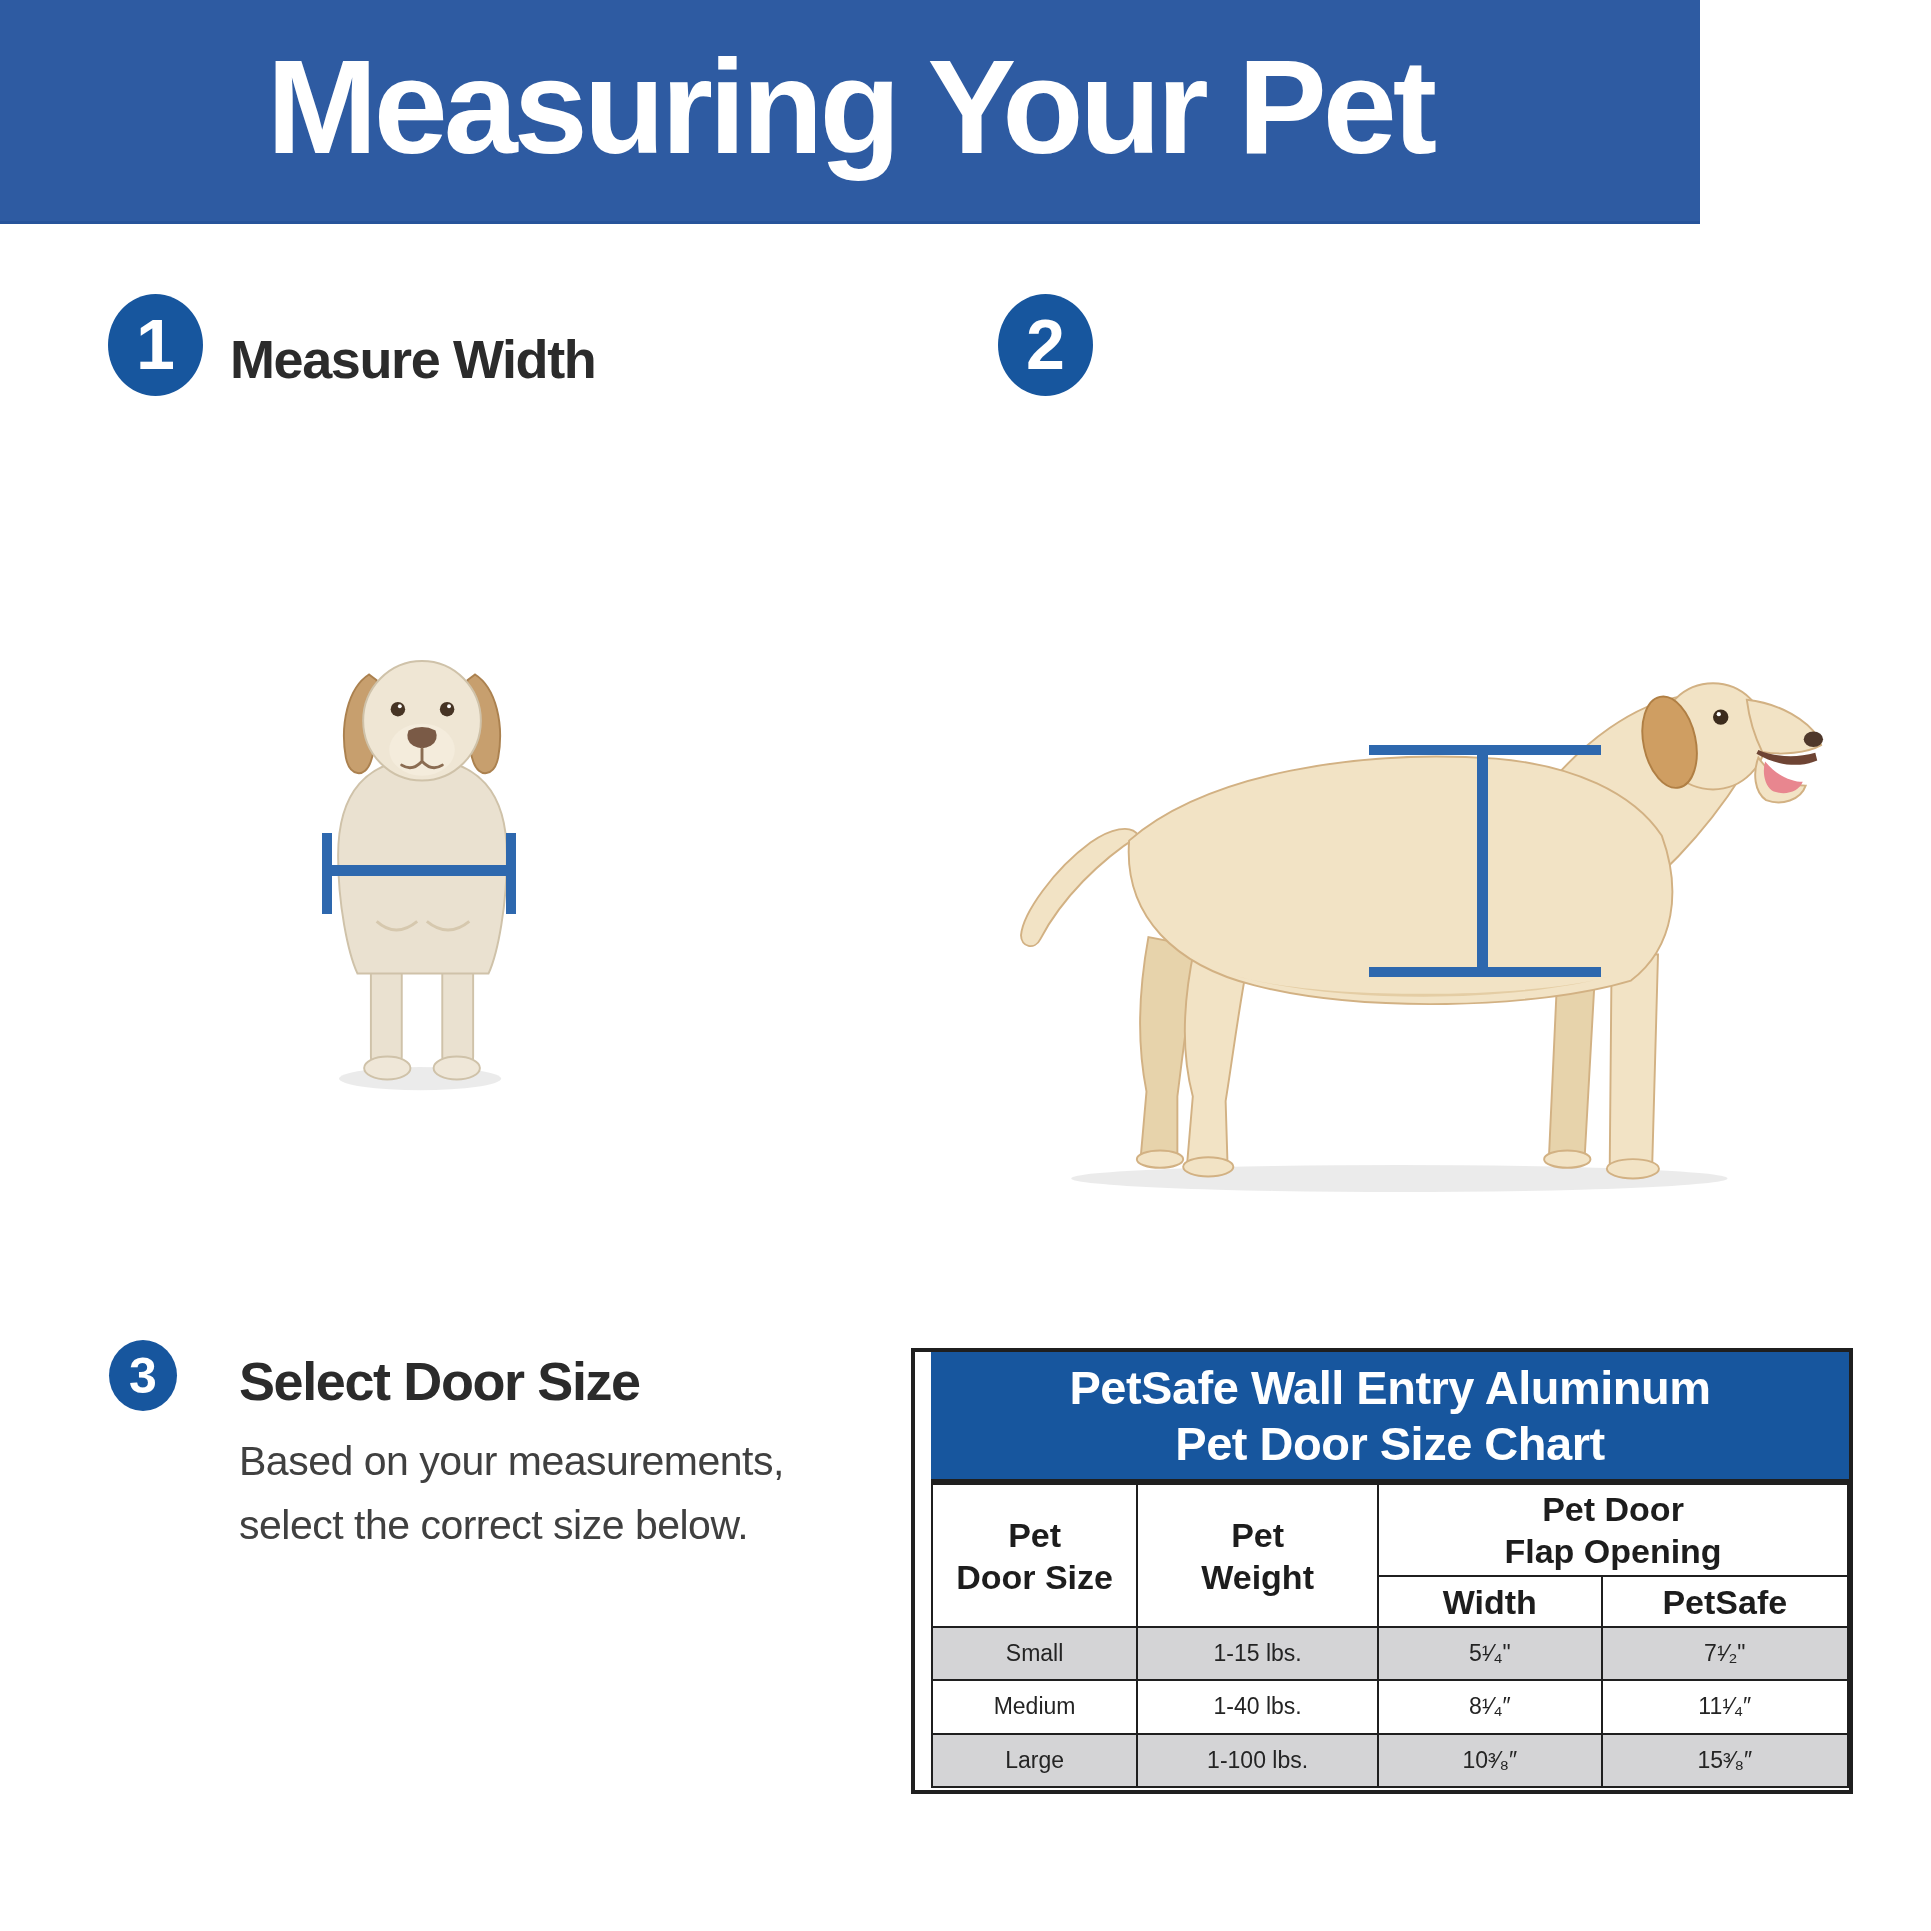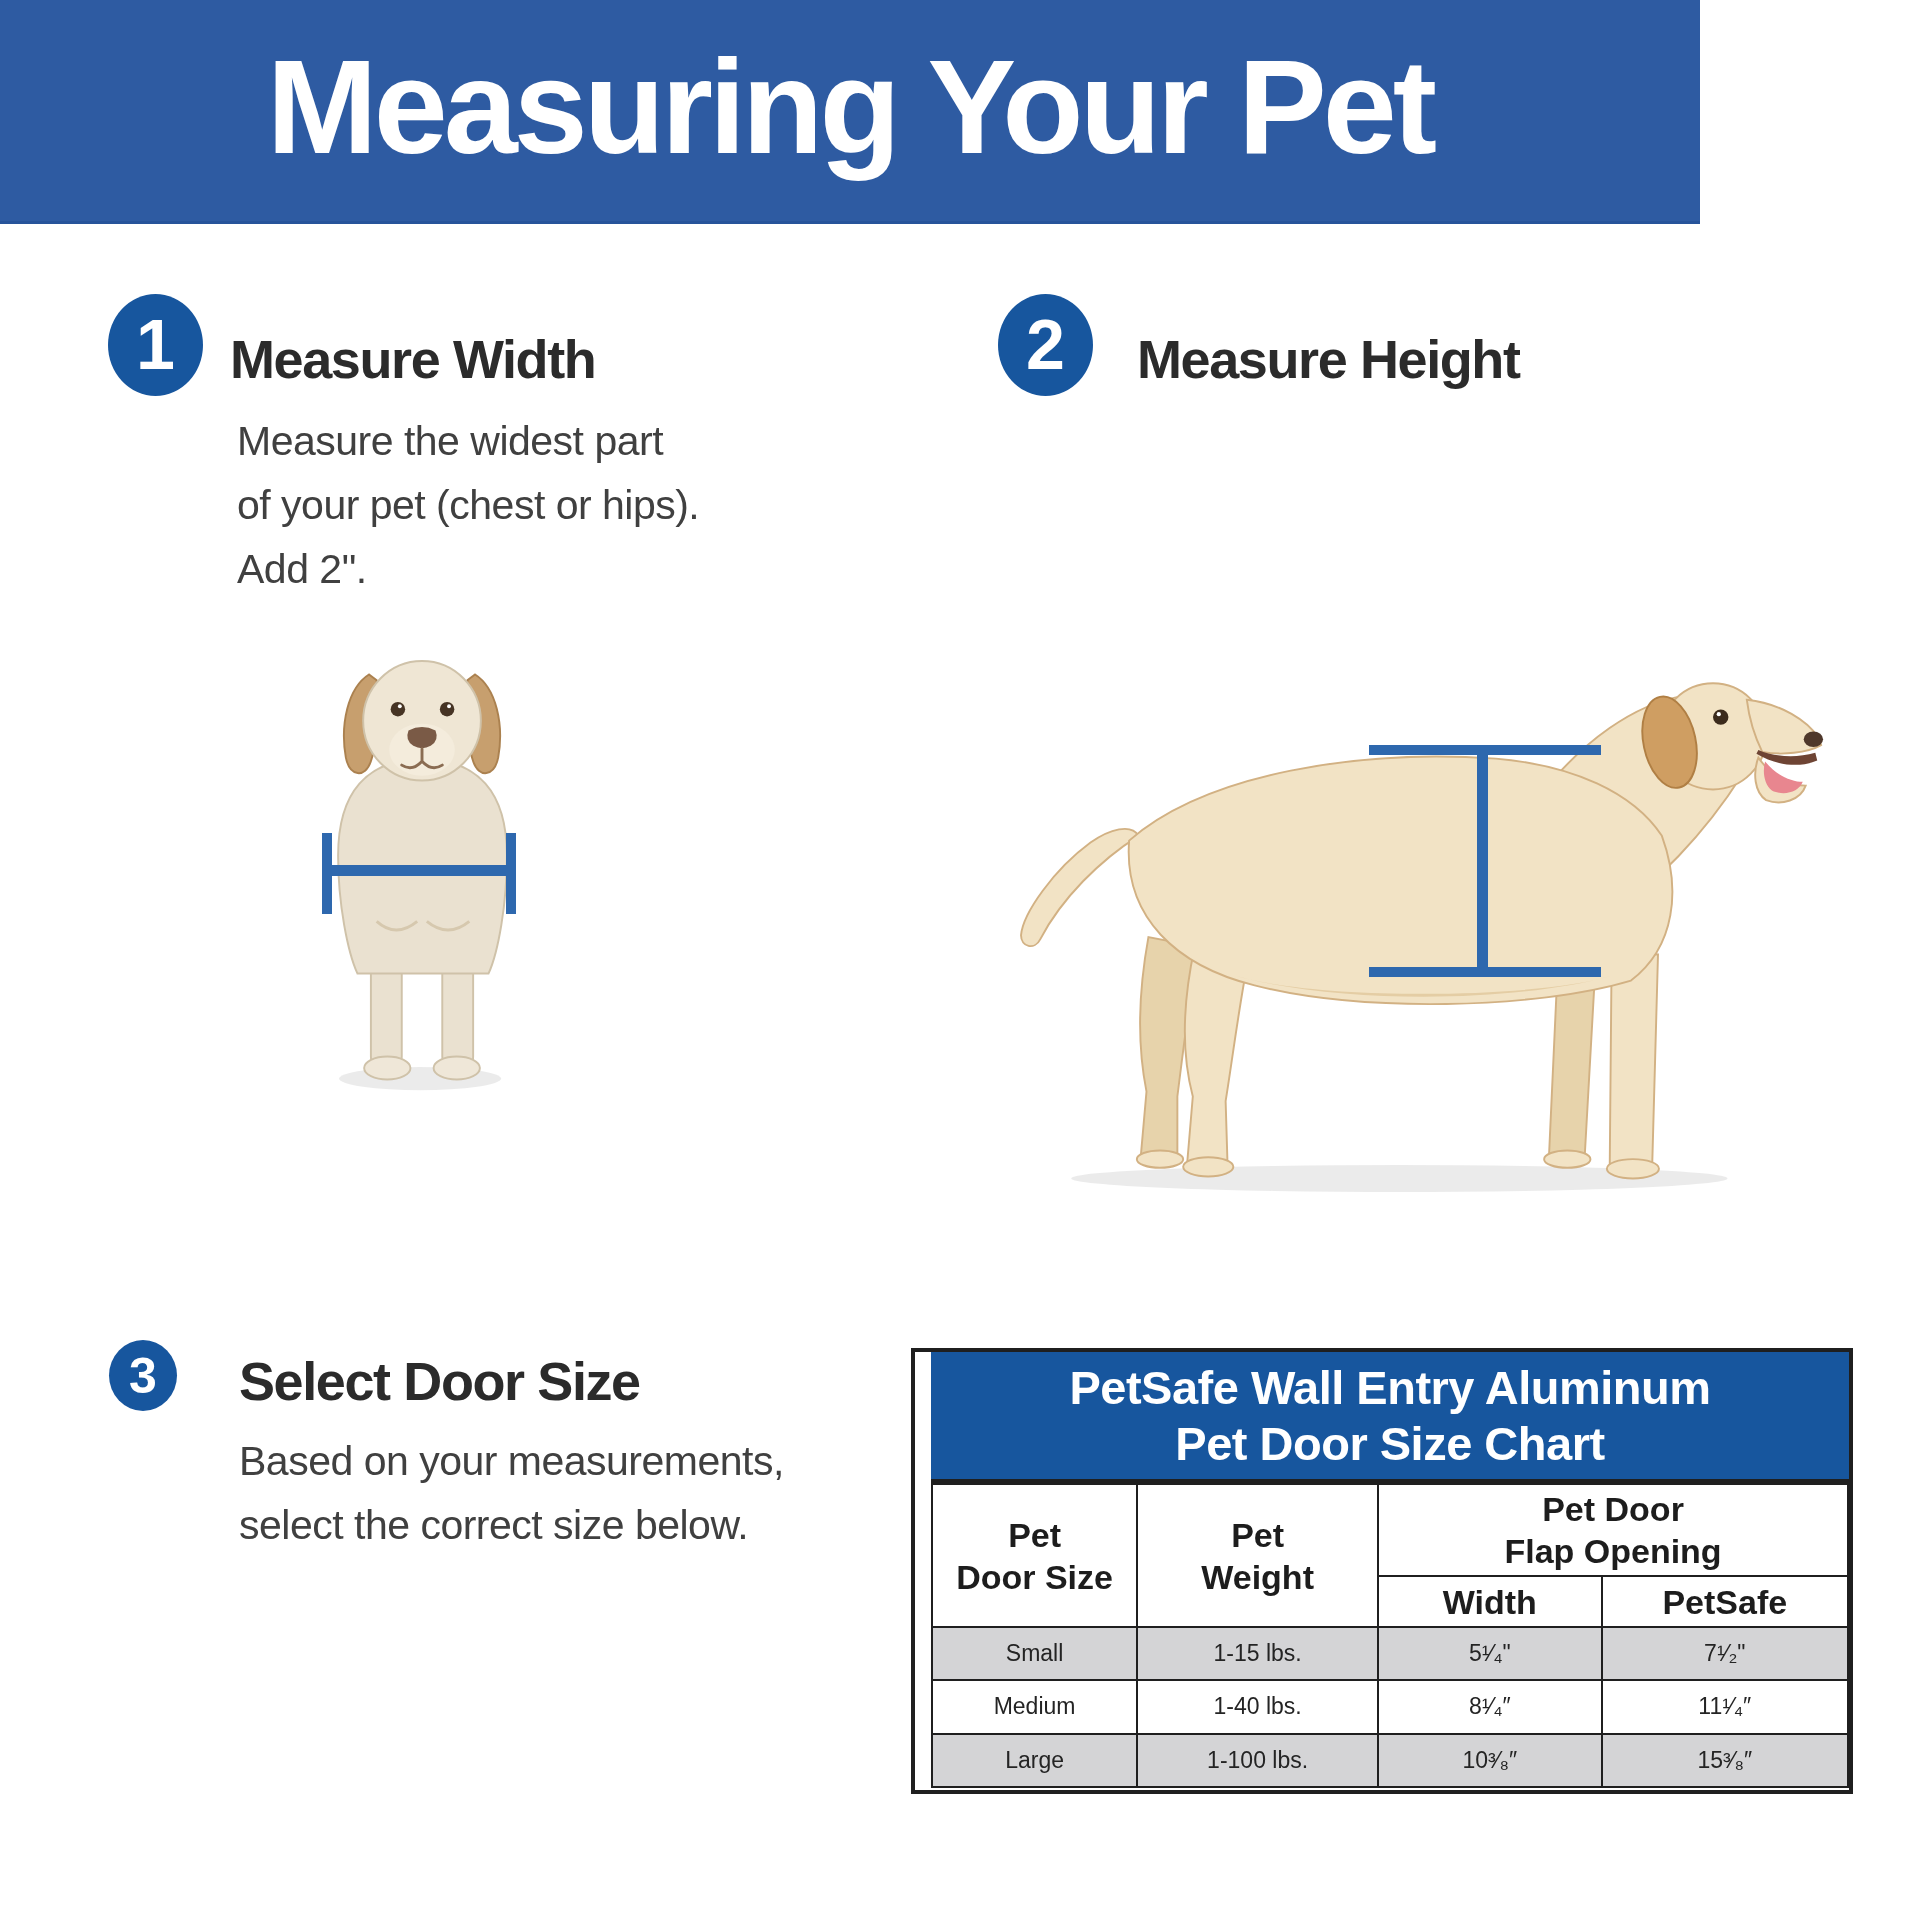--- a/index.html
+++ b/index.html
@@ -84,26 +84,22 @@
 <body>
 
 <div class="page">
 
   <div class="banner">
     <h1>Measuring Your Pet</h1>
   </div>
 
   <div class="badge b1">1</div>
   <div class="step-title t1">Measure Width</div>
-  <div class="step-body pre p1">Measure the widest part
-of your pet (chest or hips).
-Add 2".</div>
 
   <div class="badge b2">2</div>
-  <div class="step-title t2">Measure Height</div>
 
   <div class="badge b3">3</div>
   <div class="step-title t3">Select Door Size</div>
   <div class="step-body pre p3">Based on your measurements,
 select the correct size below.</div>
 
   <div class="front-dog">
     <svg viewBox="0 0 235 480" width="227" height="463" xmlns="http://www.w3.org/2000/svg">
       <ellipse cx="115" cy="463" rx="84" ry="12" fill="rgba(0,0,0,0.08)"></ellipse>
 

